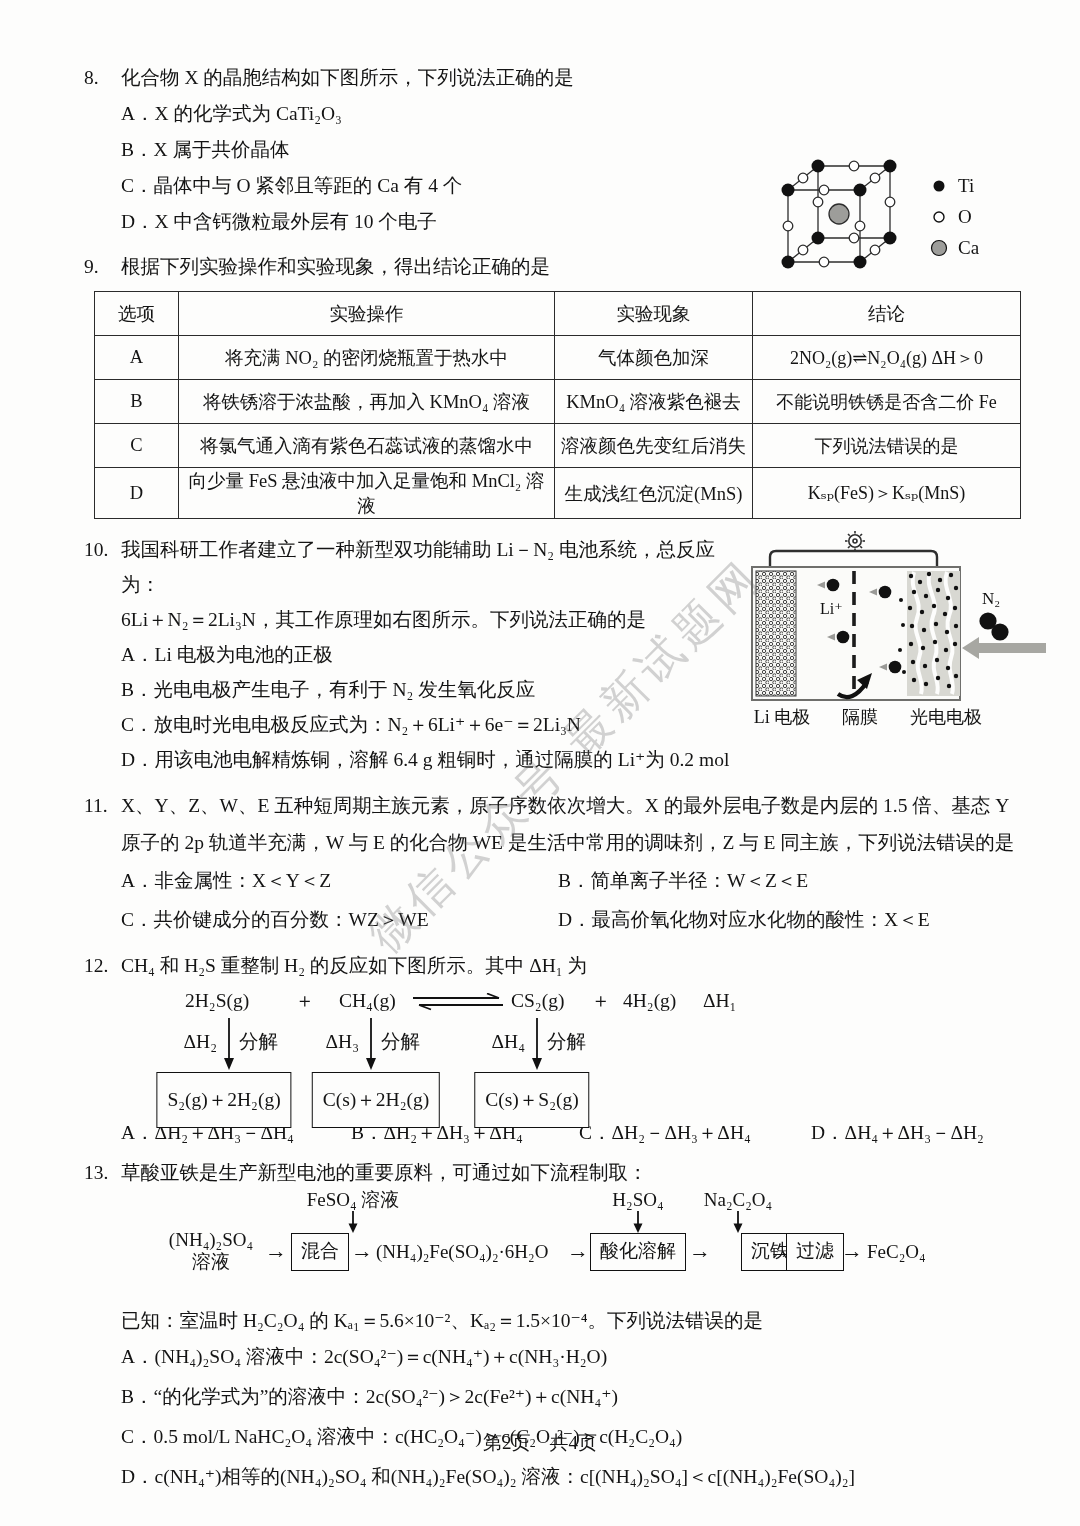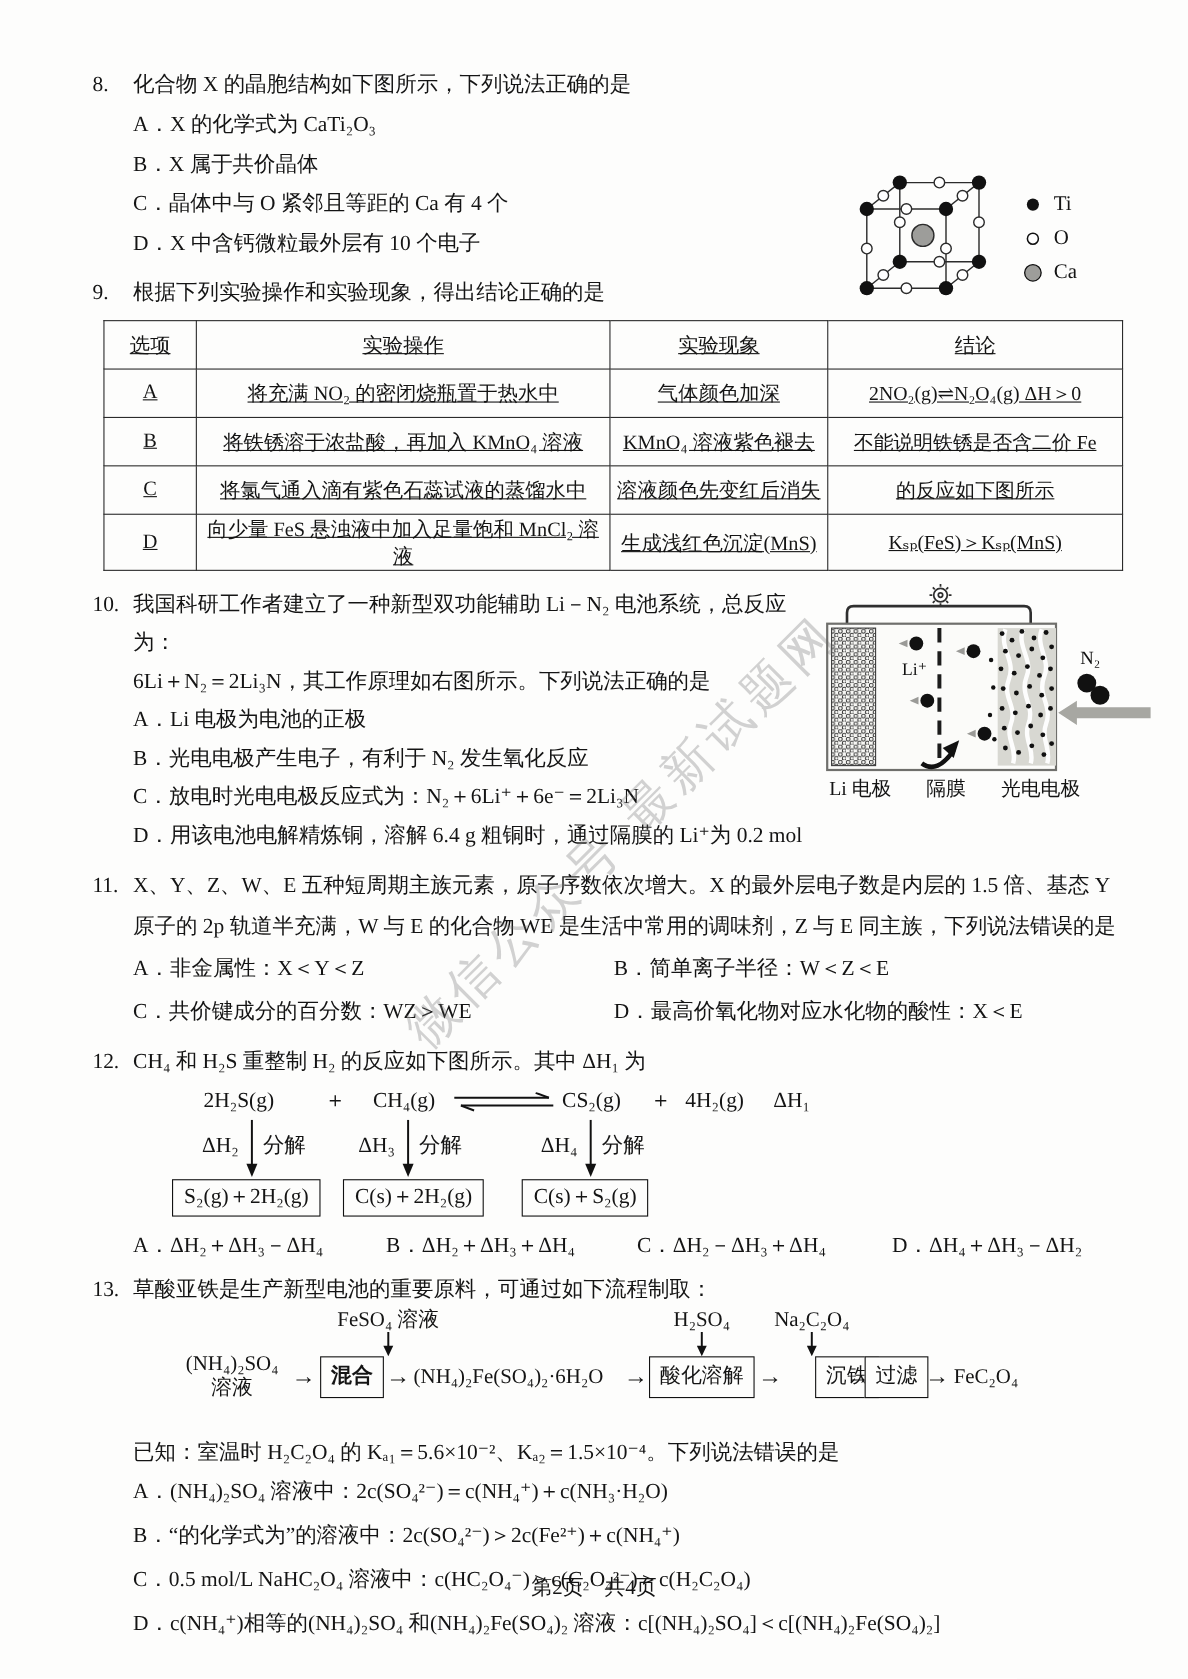--- a/index.html
+++ b/index.html
@@ -18,41 +18,41 @@
   .nowrap { white-space:nowrap; }
   .opt { display:flex; line-height:36px; }
   .opt .lab { flex:none; }
 
   
   .crystal { position:absolute; left:692px; top:98px; display:flex; align-items:center; gap:26px; z-index:2; }
   .legend { display:flex; flex-direction:column; gap:7px; font-size:19px; }
   .legend-row { display:flex; align-items:center; gap:10px; line-height:24px; }
 
   
-  .etable { border-collapse:collapse; margin:7px 0 13px 10px; table-layout:fixed; width:926px; font-size:18.5px;text-decoration:underline; }
+  .etable { border-collapse:collapse; margin:7px 0 13px 10px; table-layout:fixed; width:926px; font-size:18.5px; }
   .etable th, .etable td {
     border:1.6px solid #2b2b2b; text-align:center; vertical-align:middle;
     padding:0 3px; height:44px; font-weight:normal;
   }
   .etable .c-concl { font-size:18px; }
 
   
   .q10 .line, .q10 .opt { line-height:35px; max-width:630px; }
   .battery { position:absolute; left:748px; top:530px; width:316px; height:204px; z-index:2; font-size:18px; }
   .bat-label { position:absolute; top:176px; text-align:center; line-height:22px; }
 
   
   .q12 .line { line-height:33px; }
   .rxn { position:relative; height:126px; margin:4px 0 2px 34px; font-size:19.5px; }
   .rx { position:absolute; top:0; line-height:30px; white-space:nowrap; }
   .dhl { position:absolute; top:44px; width:54px; text-align:right; line-height:24px; }
   .dcv { position:absolute; top:44px; line-height:24px; }
   .dna { position:absolute; top:32px; }
   .pbox { position:absolute; top:86px; transform:translateX(-50%); border:1.7px solid #111;
-          padding:1px 10px; line-height:30px; white-space:nowrap; background:#fdfdfc; }
+          padding:12px 10px; line-height:30px; white-space:nowrap; background:#fdfdfc; }
   .optrow { display:grid; grid-template-columns:230px 228px 232px auto; line-height:37px; }
   .optrow .opt { line-height:37px; }
 
   
   .q13 .stem-line { line-height:32px; }
   .flow { position:relative; height:114px; margin-left:36px; font-size:19px; }
   .f-top { position:absolute; top:0; transform:translateX(-50%); line-height:22px; white-space:nowrap; }
   .fbox { position:absolute; top:44px; border:1.7px solid #111; height:38px; line-height:34px;
           padding:0 9px; white-space:nowrap; background:#fdfdfc; }
   .ftxt { position:absolute; top:51px; line-height:24px; white-space:nowrap; }
@@ -198,21 +198,21 @@
       <tr>
         <td>B</td>
         <td>将铁锈溶于浓盐酸，再加入 KMnO₄ 溶液</td>
         <td>KMnO₄ 溶液紫色褪去</td>
         <td class="c-concl">不能说明铁锈是否含二价 Fe</td>
       </tr>
       <tr>
         <td>C</td>
         <td>将氯气通入滴有紫色石蕊试液的蒸馏水中</td>
         <td>溶液颜色先变红后消失</td>
-        <td class="c-concl">的反应如下图所示</td>
+        <td class="c-concl">下列说法错误的是</td>
       </tr>
       <tr>
         <td>D</td>
         <td>向少量 FeS 悬浊液中加入足量饱和 MnCl₂ 溶液</td>
         <td>生成浅红色沉淀(MnS)</td>
         <td class="c-concl">Kₛₚ(FeS)＞Kₛₚ(MnS)</td>
       </tr>
     </tbody>
       </table>
   </div>
@@ -459,21 +459,21 @@
           <span class="f-top" style="left:196px;">FeSO₄ 溶液</span>
           <svg class="dnarrow" style="left:190px;" width="12" height="22" viewBox="0 0 12 22">
             <line x1="6" y1="0" x2="6" y2="14" stroke="#111" stroke-width="1.8"></line>
               <polygon points="6,22 1.5,12.5 10.5,12.5" fill="#111"></polygon>
           </svg>
           <span class="ffeed">
             <span>(NH₄)₂SO₄</span><br>
             <span>溶液</span>
           </span>
           <span class="ha" style="left:108px;">→</span>
-          <span class="fbox" style="left:134px;font-weight:bold;">混合</span>
+          <span class="fbox" style="left:134px;">混合</span>
           <span class="ha" style="left:194px;">→</span>
           <span class="ftxt" style="left:219px;">(NH₄)₂Fe(SO₄)₂·6H₂O</span>
           <span class="ha" style="left:410px;">→</span>
 
           <span class="f-top" style="left:481px;">H₂SO₄</span>
           <svg class="dnarrow" style="left:475px;" width="12" height="22" viewBox="0 0 12 22">
             <line x1="6" y1="0" x2="6" y2="14" stroke="#111" stroke-width="1.8"></line>
               <polygon points="6,22 1.5,12.5 10.5,12.5" fill="#111"></polygon>
           </svg>
           <span class="fbox" style="left:433px;">酸化溶解</span>

